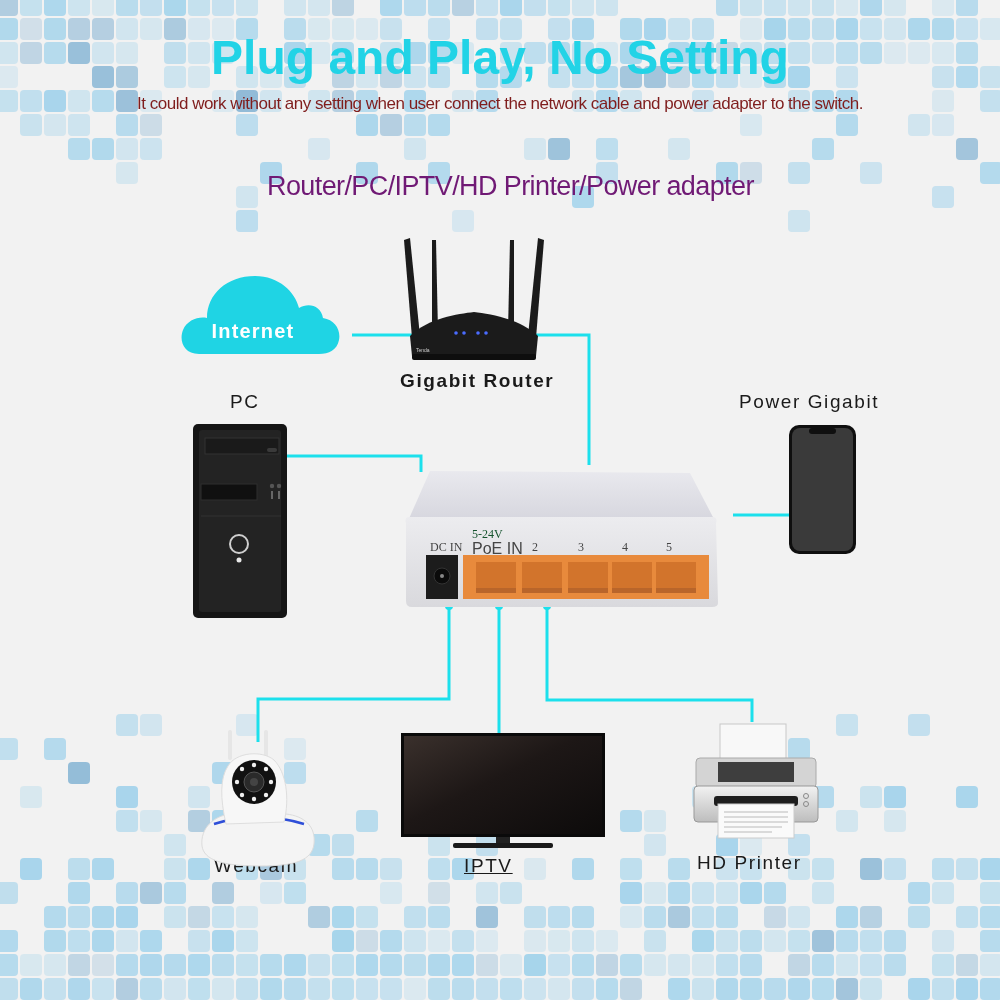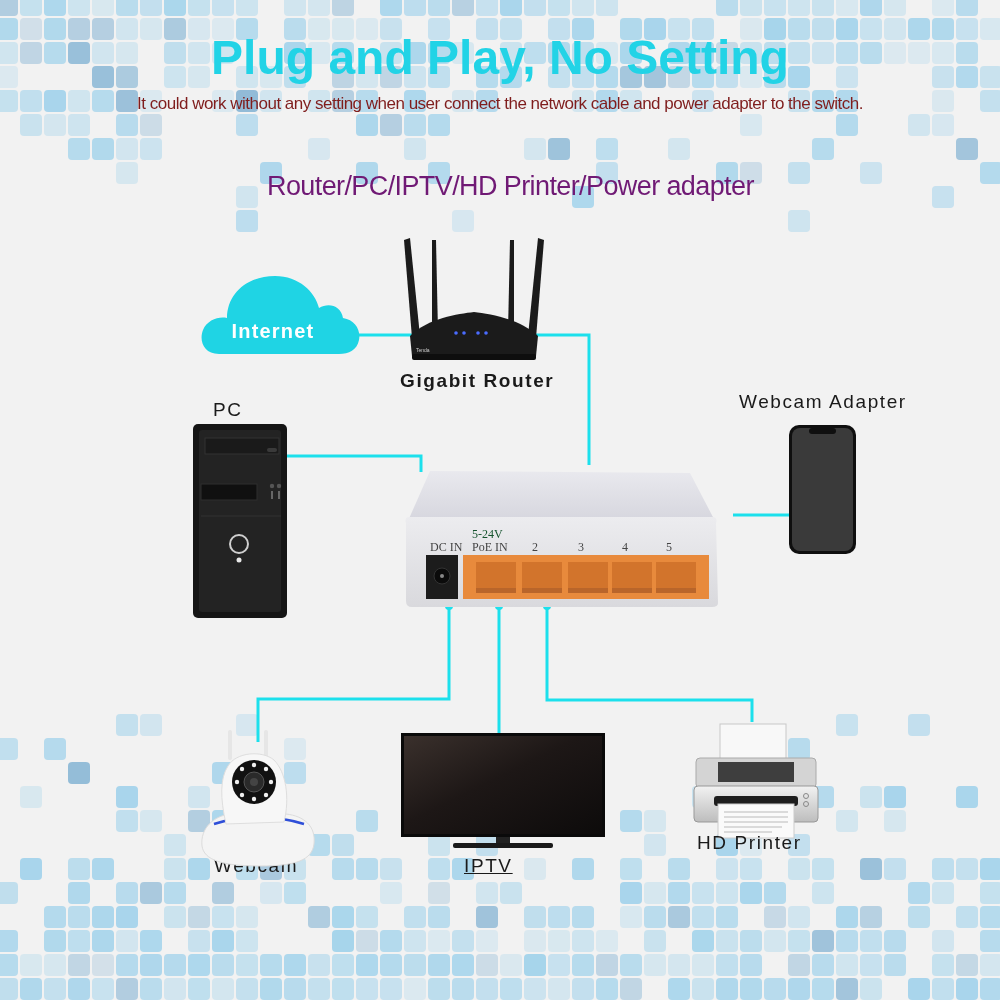--- a/index.html
+++ b/index.html
@@ -475,21 +475,21 @@
     <polyline points="499,606 499,735"></polyline>
     <polyline points="547,606 547,700 752,700 752,722"></polyline>
   </g>
   <g fill="#1ce0ec">
     <circle cx="449" cy="606" r="4"></circle>
     <circle cx="499" cy="606" r="4"></circle>
     <circle cx="547" cy="606" r="4"></circle>
   </g>
 </svg>
 
-<div class="abs dev" style="left:199px;top:272px;width:162px;height:84px;">
+<div class="abs dev" style="left:179px;top:272px;width:162px;height:84px;">
   <svg width="162" height="84" viewBox="0 0 162 84">
     <path d="M20,82 C4,82 0,68 4,58 C8,48 20,44 28,46 C28,22 48,4 76,4 C100,4 116,20 120,36 C130,30 142,34 144,46 C156,48 162,58 160,68 C158,78 150,82 140,82 Z" fill="#1fd4e4"></path>
   </svg>
   <div class="abs" style="left:0;width:148px;top:48px;text-align:center;color:#fff;font-weight:bold;font-size:20px;letter-spacing:1.2px;">Internet</div>
 </div>
 
 <div class="abs dev" style="left:398px;top:236px;width:150px;height:128px;">
   <svg width="150" height="128" viewBox="0 0 150 128">
     <g fill="#1b1b1b">
       <polygon points="6,4 12,2 22,100 14,102"></polygon>
@@ -503,39 +503,39 @@
       <circle cx="58" cy="97" r="1.8"></circle>
         <circle cx="66" cy="97" r="1.8"></circle>
       <circle cx="80" cy="97" r="1.8"></circle>
         <circle cx="88" cy="97" r="1.8"></circle>
     </g>
     <text x="18" y="116" font-size="5" fill="#ccc" font-family="Liberation Sans, sans-serif">Tenda</text>
   </svg>
 </div>
 <div class="abs label" style="left:400px;top:370px;font-weight:bold;">Gigabit Router</div>
 
-<div class="abs label" style="left:213px;top:391px;margin-top:8px;">PC</div>
+<div class="abs label" style="left:230px;top:391px;">PC</div>
 <div class="abs dev" style="left:193px;top:424px;width:94px;height:194px;">
   <svg width="94" height="194" viewBox="0 0 94 194">
     <rect x="0" y="0" width="94" height="194" rx="5" fill="#151515"></rect>
     <rect x="6" y="6" width="82" height="182" rx="3" fill="#232323"></rect>
     <rect x="12" y="14" width="74" height="16" fill="#1a1a1a" stroke="#333"></rect>
     <rect x="74" y="24" width="10" height="4" rx="2" fill="#3a3a3a"></rect>
     <rect x="8" y="60" width="56" height="16" fill="#101010" stroke="#2e2e2e"></rect>
     <circle cx="79" cy="62" r="2.2" fill="#555"></circle>
       <circle cx="86" cy="62" r="2.2" fill="#555"></circle>
     <rect x="78" y="67" width="2" height="8" fill="#666"></rect>
       <rect x="85" y="67" width="2" height="8" fill="#666"></rect>
     <line x1="8" y1="92" x2="88" y2="92" stroke="#333"></line>
     <circle cx="46" cy="120" r="9" fill="none" stroke="#cfcfcf" stroke-width="2"></circle>
     <circle cx="46" cy="136" r="2.5" fill="#e8e8e8"></circle>
   </svg>
 </div>
 
-<div class="abs label" style="left:739px;top:391px;">Webcam Adapter</div>
+<div class="abs label" style="left:739px;top:391px;">Power Gigabit</div>
 <div class="abs dev" style="left:789px;top:425px;width:67px;height:129px;">
   <svg width="67" height="129" viewBox="0 0 67 129">
     <rect x="0" y="0" width="67" height="129" rx="10" fill="#0f0f0f"></rect>
     <rect x="3" y="3" width="61" height="123" rx="8" fill="#3a3a3a"></rect>
     <rect x="20" y="3" width="27" height="6" rx="3" fill="#0f0f0f"></rect>
   </svg>
 </div>
 
 <div class="abs dev" style="left:400px;top:465px;width:320px;height:150px;">
   <svg width="320" height="150" viewBox="0 0 320 150">
@@ -558,21 +558,21 @@
   </svg>
   
   <div class="abs" style="left:76px;top:97px;width:40px;height:26px;background:#d2742c;border-bottom:5px solid #b9652a;"></div>
   <div class="abs" style="left:122px;top:97px;width:40px;height:26px;background:#d2742c;border-bottom:5px solid #b9652a;"></div>
   <div class="abs" style="left:168px;top:97px;width:40px;height:26px;background:#d2742c;border-bottom:5px solid #b9652a;"></div>
   <div class="abs" style="left:212px;top:97px;width:40px;height:26px;background:#d2742c;border-bottom:5px solid #b9652a;"></div>
   <div class="abs" style="left:256px;top:97px;width:40px;height:26px;background:#d2742c;border-bottom:5px solid #b9652a;"></div>
   
   <div class="abs" style="left:30px;top:75px;font-family:'Liberation Serif',serif;font-size:12px;color:#444;text-align:center;">DC IN</div>
   <div class="abs" style="left:72px;top:62px;font-family:'Liberation Serif',serif;font-size:12px;color:#14532d;">5-24V</div>
-  <div class="abs" style="left:72px;top:75px;font-family:Liberation Serif, serif;font-size:12px;color:#444;">PoE IN</div>
+  <div class="abs" style="left:72px;top:75px;font-family:Liberation Sans, sans-serif;font-size:16px;color:#444;">PoE IN</div>
   <div class="abs" style="left:132px;top:75px;font-family:'Liberation Serif',serif;font-size:12px;color:#444;">2</div>
   <div class="abs" style="left:178px;top:75px;font-family:'Liberation Serif',serif;font-size:12px;color:#444;">3</div>
   <div class="abs" style="left:222px;top:75px;font-family:'Liberation Serif',serif;font-size:12px;color:#444;">4</div>
   <div class="abs" style="left:266px;top:75px;font-family:'Liberation Serif',serif;font-size:12px;color:#444;">5</div>
 </div>
 
 <div class="abs label" style="left:214px;top:855px;">Webcam</div>
 <div class="abs dev" style="left:200px;top:728px;width:120px;height:140px;z-index:4;">
   <svg width="120" height="140" viewBox="0 0 120 140">
     <rect x="28" y="2" width="4" height="30" rx="2" fill="#e6e6e6"></rect>
@@ -631,13 +631,13 @@
     <rect x="26" y="84" width="76" height="34" fill="#fafafa" stroke="#ccc"></rect>
     <g stroke="#aaa" stroke-width="0.8">
       <line x1="32" y1="92" x2="96" y2="92"></line>
         <line x1="32" y1="97" x2="96" y2="97"></line>
       <line x1="32" y1="102" x2="96" y2="102"></line>
         <line x1="32" y1="107" x2="90" y2="107"></line>
       <line x1="32" y1="112" x2="80" y2="112"></line>
     </g>
   </svg>
 </div>
-<div class="abs label" style="left:697px;top:832px;">HD Printer</div>
+<div class="abs label" style="left:697px;top:852px;">HD Printer</div>
 
 </body></html>

